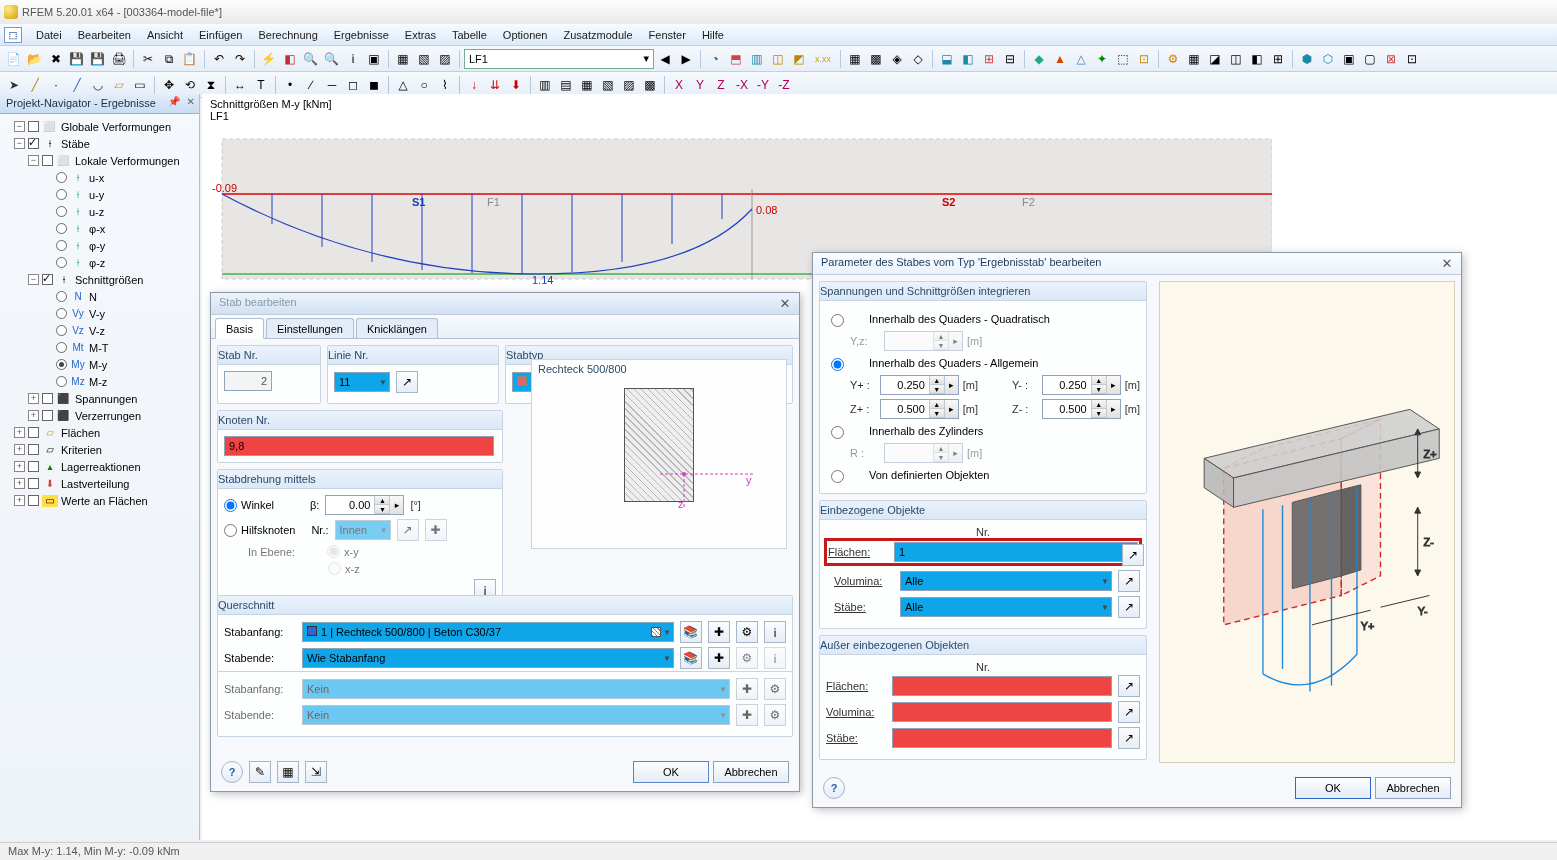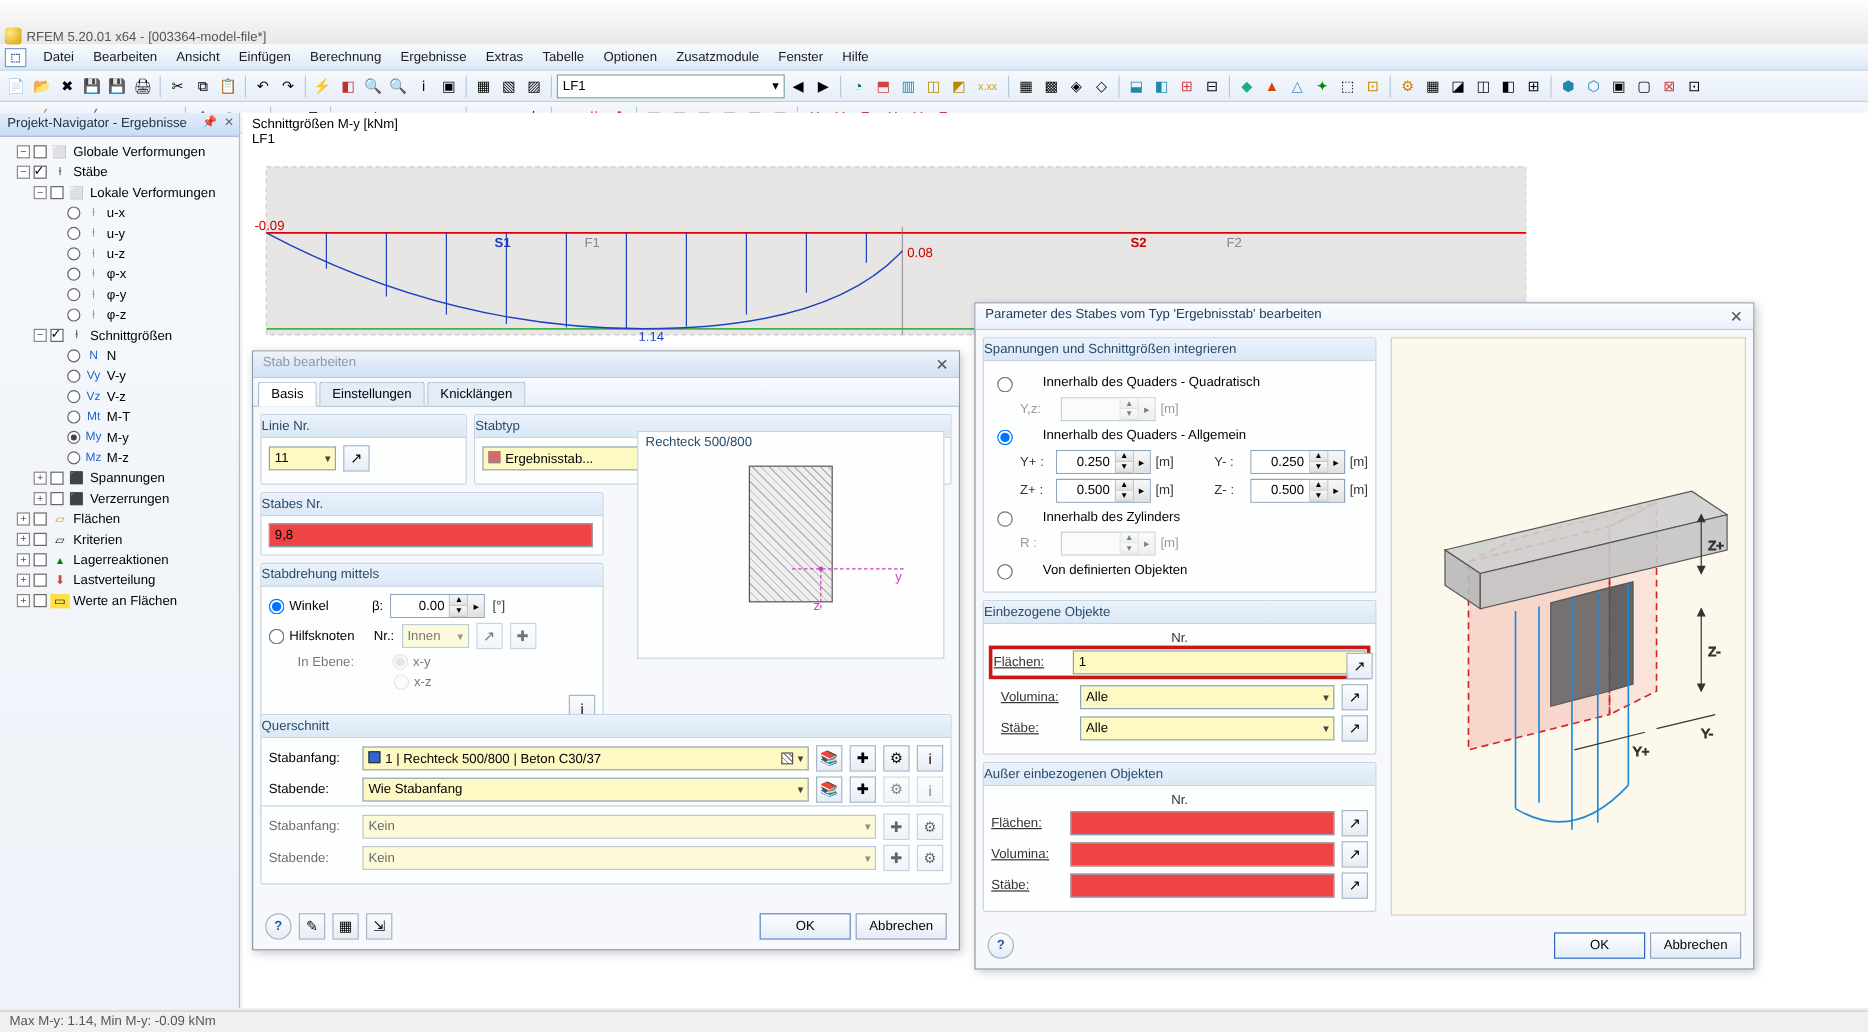--- a/index.html
+++ b/index.html
@@ -1,19 +1,19 @@
 <!DOCTYPE html>
 <html><head>
 <meta charset="utf-8">
 <style>
 * { box-sizing: border-box; font-family: "Segoe UI", Tahoma, sans-serif; font-size: 11px; }
 html, body { margin: 0; padding: 0; width: 1557px; height: 860px; background: #f0f0f0; overflow: hidden; }
 
 
-.titlebar { height: 37px; background: linear-gradient(#fdfdfd,#e9e9e9); display: flex; align-items: flex-end; padding-left: 4px; color: #555; }
+.titlebar { height: 24px; background: linear-gradient(#fdfdfd,#e9e9e9); display: flex; align-items: center; padding-left: 4px; color: #555; }
 .titlebar .app-icon { width: 14px; height: 14px; margin-right: 4px; background: radial-gradient(circle at 4px 4px,#ffe88a,#d6a400); border-radius: 3px; }
 
 
 .menubar { height: 22px; background: linear-gradient(#f8fbff,#dbe9f8); display: flex; align-items: center; padding-left: 4px; border-bottom: 1px solid #c0d0e0; }
 .menubar .app-logo { width: 18px; height: 16px; margin-right: 6px; background: #fff; border: 1px solid #7799cc; display:flex; align-items:center; justify-content:center; color:#2255aa; font-weight:bold; font-size:9px;}
 .menubar .mitem { padding: 3px 8px; color: #1a1a1a; cursor: default; }
 
 
 .toolbar { height: 26px; background: linear-gradient(#f6f9fd,#e6eef8); border-bottom: 1px solid #c0d0e0; display: flex; align-items: center; padding: 0 4px; gap: 1px; }
 .tbtn { width: 20px; height: 20px; border: 1px solid transparent; display:flex; align-items:center; justify-content:center; font-size:12px; cursor:default; }
@@ -61,21 +61,21 @@
 .group-title { background: linear-gradient(#eaf2fc,#dbe8f6); padding:3px 0; color:#2a4a6a; border-bottom:1px solid #c8d4e2;}
 .group-body { padding: 6px; }
 .fld-row { display:flex; align-items:center; gap:6px; margin-bottom:4px;}
 .txt-input { border:1px solid #8fa4bc; background:#ef4444; height:20px; padding:0 4px; }
 .txt-input.ro { background:#f2f4f6; color:#555;}
 .spinner { display:flex; border:1px solid #8fa4bc; height:20px; background:#fff; align-items:stretch;}
 .spinner input { border:none; width:48px; text-align:right; padding-right:4px; outline:none;}
 .spinner .sp-btns { display:flex; flex-direction:column; border-left:1px solid #c0c8d0;}
 .spinner .sp-btns div { width:14px; height:9px; font-size:7px; text-align:center; line-height:9px; background:linear-gradient(#f8f8f8,#e0e0e0); border-bottom:1px solid #c0c8d0;}
 .spinner .sp-ex { width:14px; font-size:9px; text-align:center; line-height:18px; border-left:1px solid #c0c8d0; background:linear-gradient(#f8f8f8,#e0e0e0);}
-.combo { border:1px solid #8fa4bc; background:#fef9c3; height:20px; display:flex; align-items:center; justify-content:space-between; padding:0 2px 0 4px;}
+.combo { border:1px solid #8fa4bc; background:#0ea5e9; height:20px; display:flex; align-items:center; justify-content:space-between; padding:0 2px 0 4px;}
 .combo .caret { font-size:8px; color:#444;}
 .iconbtn { width:22px; height:22px; border:1px solid #a6b6c8; background:linear-gradient(#fbfcfe,#e6edf6); display:flex; align-items:center; justify-content:center; font-size:12px; cursor:default;}
 .radio-lbl { display:flex; align-items:center; gap:4px;}
 .radio-lbl input { margin:0;}
 .unit { color:#333;}
 .dlg-buttons { position:absolute; bottom:8px; right:10px; display:flex; gap:4px;padding-left:20px;}
 .btn { min-width:76px; height:22px; border:1px solid #8fa4bc; background:linear-gradient(#fdfefe,#e4ecf6); text-align:center; line-height:20px; cursor:default;}
 .btn.primary { border-color:#5a86c8;}
 .dlg-left-btns { position:absolute; bottom:8px; left:10px; display:flex; gap:6px;}
 
@@ -432,20 +432,24 @@
     <span>Stab bearbeiten</span>
     <div class="dlg-close">✕</div>
   </div>
   <div class="tabs">
     <div class="tab active">Basis</div>
     <div class="tab">Einstellungen</div>
     <div class="tab">Knicklängen</div>
   </div>
   <div class="dlg-body">
     <div style="display:flex; gap:6px;">
+      <div class="group" style="width:104px;">
+        <div class="group-title">Stab Nr.</div>
+        <div class="group-body"><input class="txt-input ro" style="width: 48px; text-align: right;" readonly="" value="2"></div>
+      </div>
       <div class="group" style="width:172px;">
         <div class="group-title">Linie Nr.</div>
         <div class="group-body">
             <div class="fld-row">
           <div class="combo" style="width:56px;">
                 <span>11</span>
                 <span class="caret">▼</span>
               </div>
           <div class="iconbtn">↗</div>
         </div>
@@ -459,21 +463,21 @@
                 <span><span style="display:inline-block;width:10px;height:10px;background:#d66;border:1px solid #888;margin-right:4px;"></span><span>Ergebnisstab...</span></span>
                 <span class="caret">▼</span>
               </div>
           <div class="iconbtn">⚙</div>
         </div>
           </div>
       </div>
     </div>
 
     <div class="group" style="width:286px;">
-      <div class="group-title">Stabes Nr.</div>
+      <div class="group-title">Knoten Nr.</div>
       <div class="group-body"><input class="txt-input" style="width: 270px;" value="9,8"></div>
     </div>
 
     <div class="group" style="width:286px;">
       <div class="group-title">Stabdrehung mittels</div>
       <div class="group-body">
         <div class="fld-row">
           <label class="radio-lbl">
               <input type="radio" checked="" style="">
               <span>Winkel</span>

